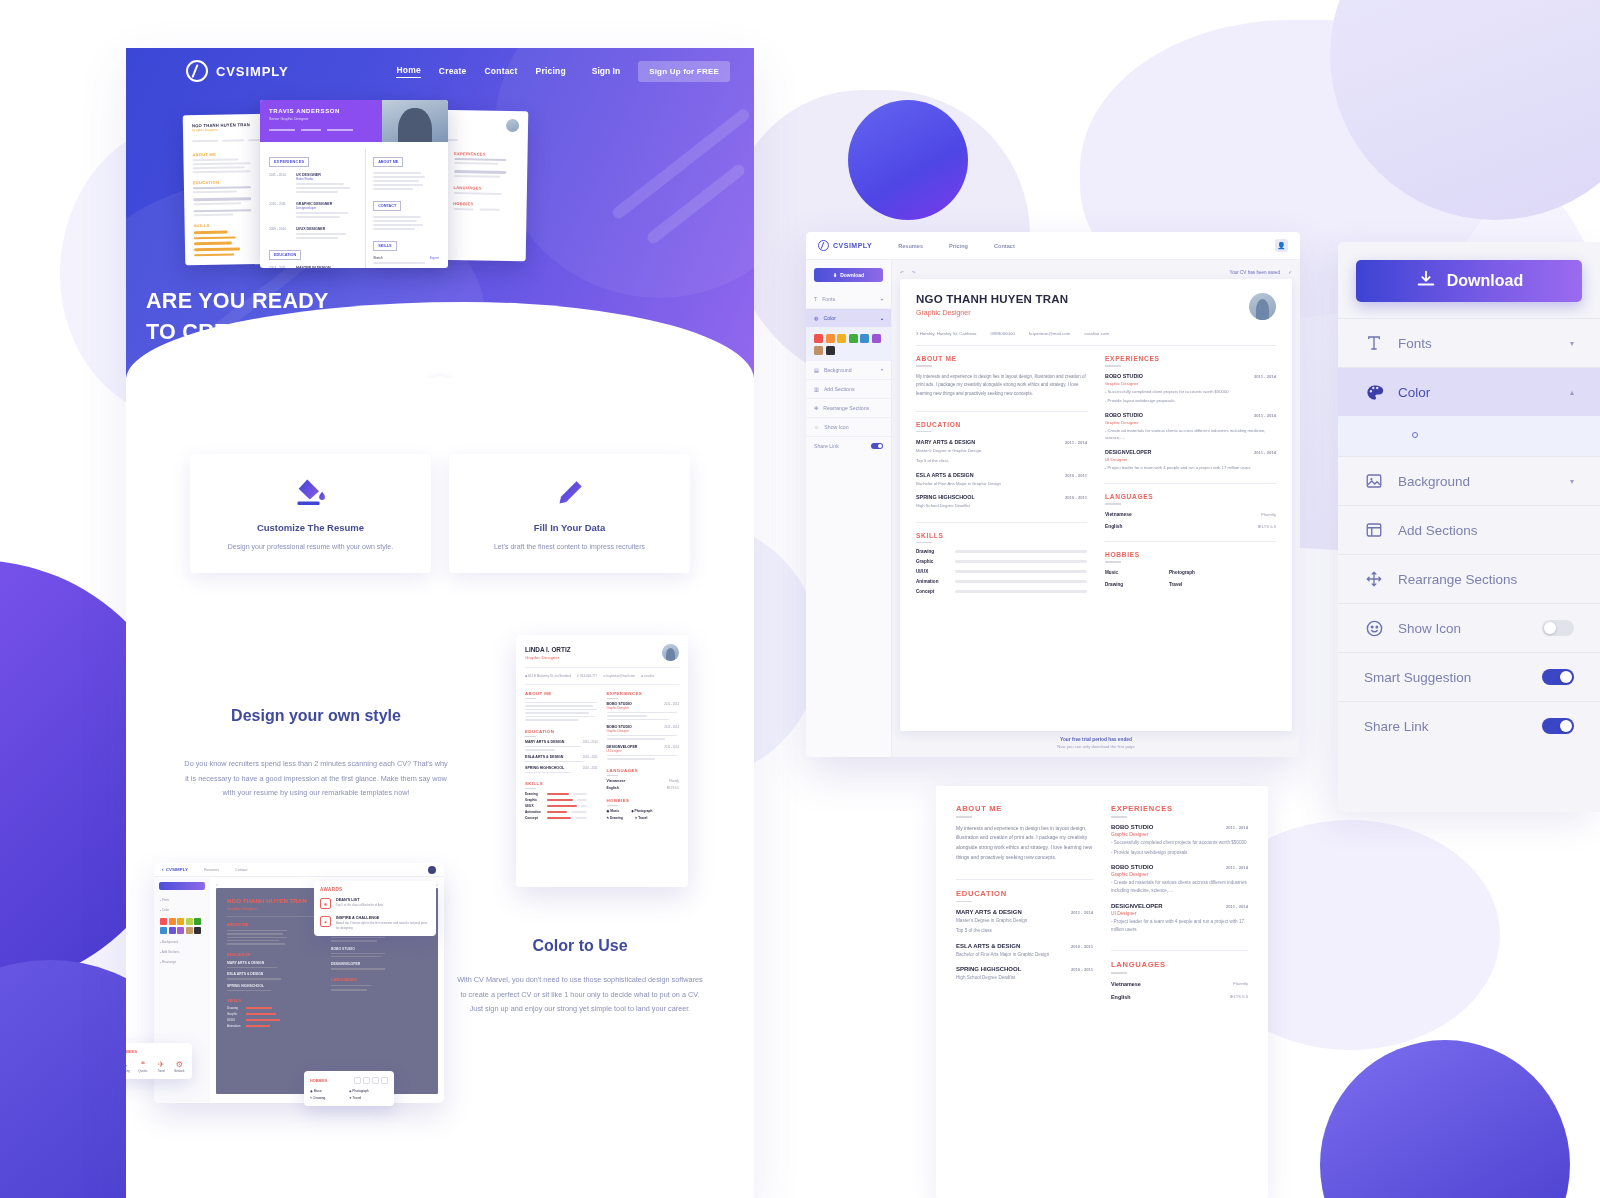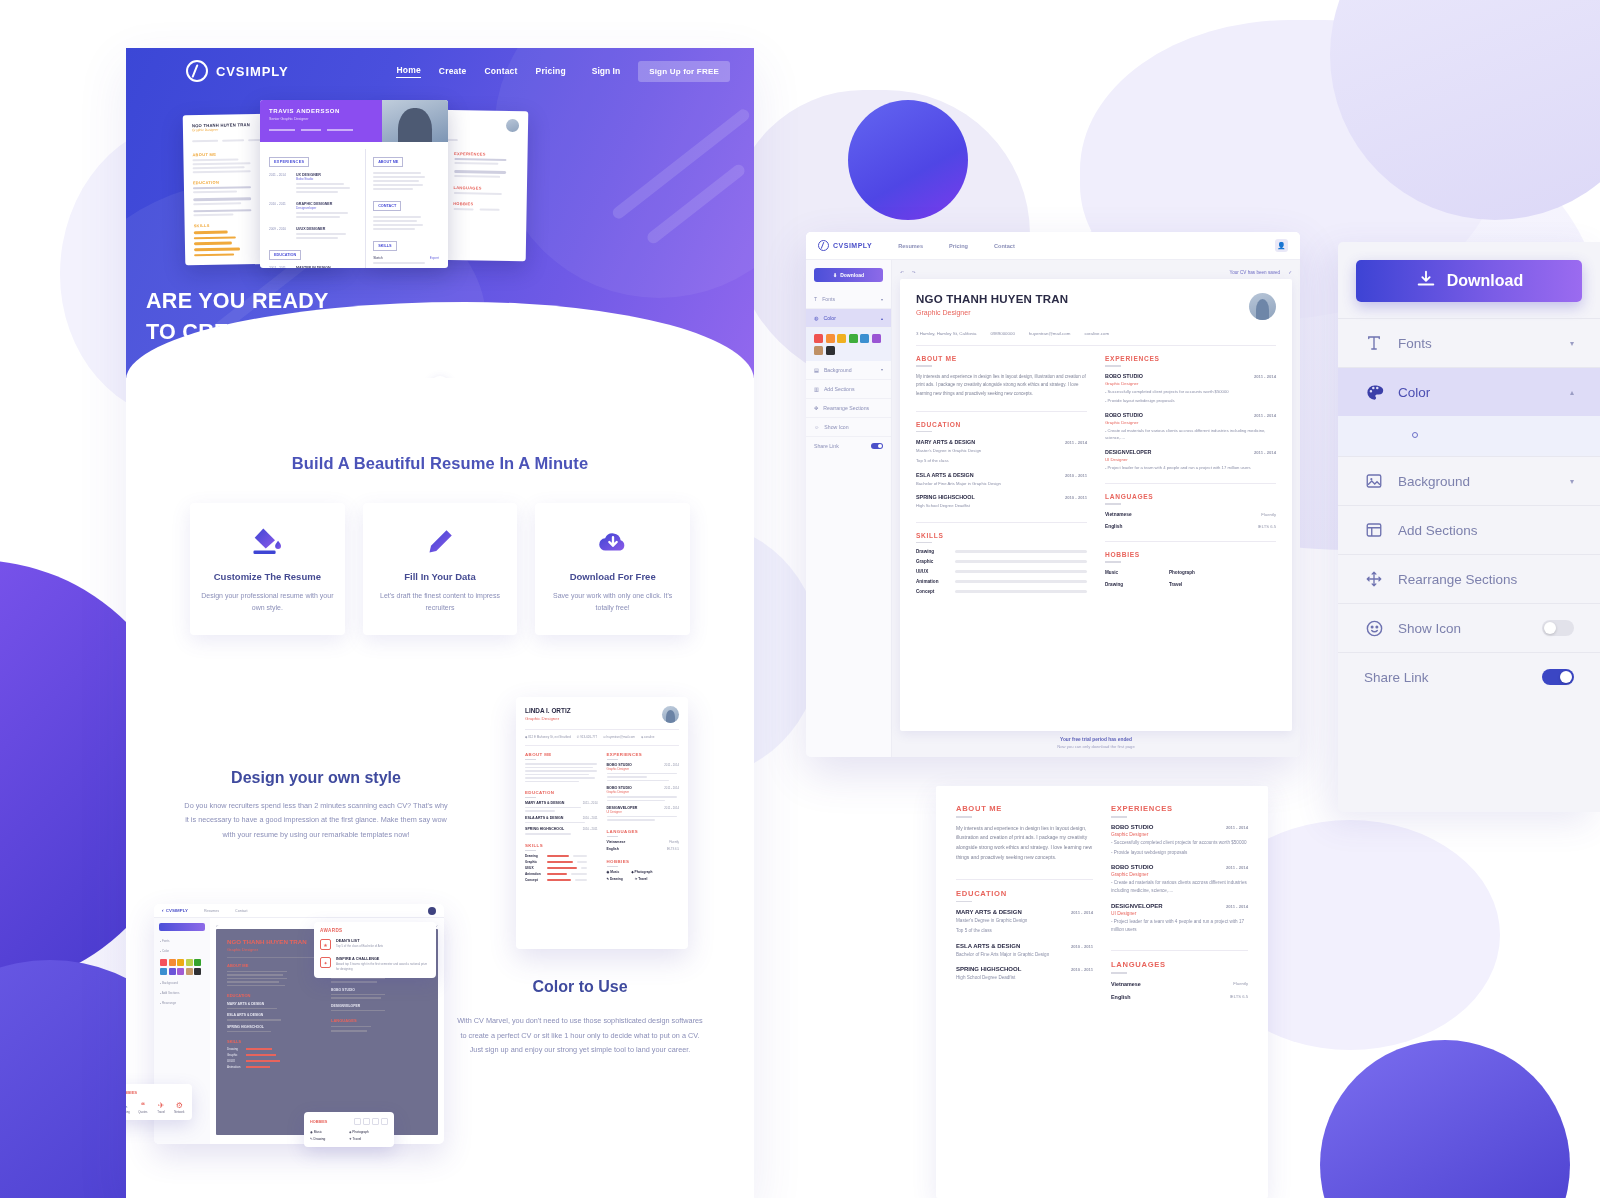--- a/index.html
+++ b/index.html
@@ -171,21 +171,21 @@
     box-shadow: 0 6px 20px rgba(92,84,180,.12); text-align:center;
   }
   .ficon { height:34px; display:flex; align-items:center; justify-content:center; margin-bottom:12px; }
   .ftitle { font-size:9.5px; font-weight:700; color:#454b92; margin-bottom:8px; }
   .fdesc  { font-size:7px; color:#8b8fb8; line-height:1.75; }
 
   
   .style-sec { display:flex; padding: 0 40px; margin-top: 62px; position:relative;gap:12px; }
   .style-copy { width: 300px; padding-top: 72px; text-align:center; }
   .style-title { font-size:16px; font-weight:700; color:#3f4a9e; }
-  .style-text { font-size:7.3px; color:#8b8fb8; line-height:2.0; margin-top: 12px; padding: 0 18px; }
+  .style-text { font-size:7.3px; color:#8b8fb8; line-height:2.0; margin-top: 32px; padding: 0 18px; }
   .style-visual { flex:1; position:relative; }
   .cv-thumb {
     position:absolute; left: 38px; top: 0px; width: 172px; height: 252px;
     background:#fff; border-radius:4px; box-shadow: 0 10px 28px rgba(80,70,170,.16);
     padding: 9px 9px; overflow:hidden;
   }
 
   
   .easy-sec { display:flex; padding: 0 28px; margin-top: 52px; position:relative; }
   .easy-visual { width: 280px; position:relative; height: 230px; }
@@ -587,21 +587,20 @@
 
     <div class="hero-bottom-wave">
       <div class="scroll-kebab">
         
       </div>
 
     </div>
   </div>
 
   <div style="margin-top:76px;">
-    <div class="section-title">Build A Beautiful Resume In A Minute</div>
     <div class="features">
 
 
       <div class="fcard">
         <div class="ficon">
           <svg width="32" height="30" viewBox="0 0 26 24">
             <defs>
                 <linearGradient id="g3" x1="0" y1="0" x2="1" y2="1">
               <stop offset="0%" stop-color="#3f45d4"></stop>
                   <stop offset="100%" stop-color="#8a5ae8"></stop>
@@ -625,36 +624,20 @@
                   <stop offset="100%" stop-color="#8a5ae8"></stop>
                 </linearGradient>
               </defs>
             <path d="M17.2 2.6l4.2 4.2-12.4 12.4-5.4 1.2 1.2-5.4z" fill="url(#g2)"></path>
           </svg>
         </div>
         <div class="ftitle">Fill In Your Data</div>
         <div class="fdesc">Let's draft the finest content to impress recruiters</div>
       </div>
 
-      <div class="fcard">
-        <div class="ficon">
-          <svg width="32" height="30" viewBox="0 0 26 24">
-            <defs>
-                <linearGradient id="g4" x1="0" y1="0" x2="1" y2="1">
-              <stop offset="0%" stop-color="#3f45d4"></stop>
-                  <stop offset="100%" stop-color="#8a5ae8"></stop>
-                </linearGradient>
-              </defs>
-            <path d="M7 19a5 5 0 0 1-.4-10 6.6 6.6 0 0 1 12.6 1.6A4.4 4.4 0 0 1 19 19z" fill="url(#g4)"></path>
-            <path d="M13 8v7m0 0l-3-3m3 3l3-3" stroke="#fff" stroke-width="1.9" fill="none" stroke-linecap="round" stroke-linejoin="round"></path>
-          </svg>
-        </div>
-        <div class="ftitle">Download For Free</div>
-        <div class="fdesc">Save your work with only one click. It's totally free!</div>
-      </div>
     </div>
   </div>
 
   <div class="style-sec">
     <div class="style-copy">
       <div class="style-title">Design your own style</div>
       <div class="style-text">Do you know recruiters spend less than 2 minutes scanning each CV? That's why it is necessary to have a good impression at the first glance. Make them say wow with your resume by using our remarkable templates now!</div>
     </div>
     <div class="style-visual">
       <div class="cv-thumb">
@@ -1316,20 +1299,26 @@
           <circle cx="15" cy="10" r="1" fill="currentColor"></circle>
           <path d="M8.5 14.5a4.5 4.5 0 0 0 7 0" stroke-linecap="round"></path>
       </svg>
     </span>
     <span>Show Icon</span>
     <span class="tgl off">
         <i></i>
       </span>
   </div>
 
+  <div class="panel-row">
+    <span>Smart Suggestion</span>
+    <span class="tgl on">
+        <i></i>
+      </span>
+  </div>
 
   <div class="panel-row">
     <span>Share Link</span>
     <span class="tgl on">
         <i></i>
       </span>
   </div>
 </div>
 
 </body></html>

